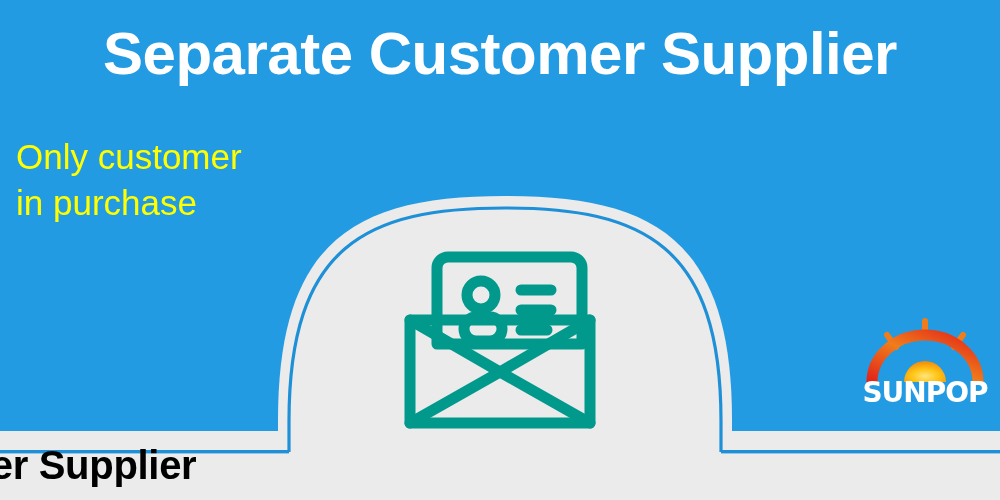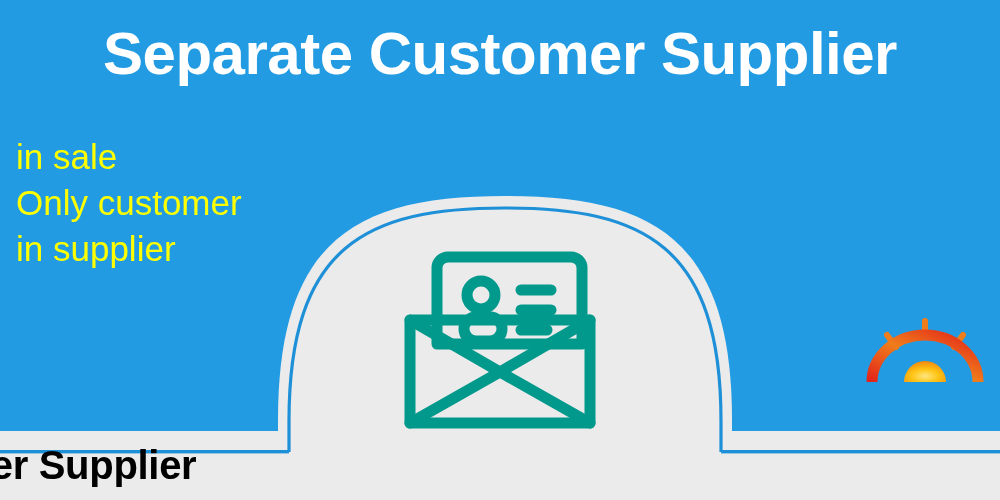--- a/index.html
+++ b/index.html
@@ -158,37 +158,37 @@
       <line x1="410" y1="320" x2="500" y2="372"></line>
       <line x1="590" y1="320" x2="500" y2="372"></line>
       <line x1="410" y1="423" x2="500" y2="372"></line>
       <line x1="590" y1="423" x2="500" y2="372"></line>
     </g>
   </svg>
 
   <div class="title">Separate Customer Supplier</div>
 
   <div class="features">
-    <div> in sale</div>
     <div>Only customer</div>
-    <div> in supplier</div>
+    <div> in purchase</div>
   </div>
 
   <div class="caption">
     <span class="cap-inner">Customer Supplier</span>
   </div>
 
   <div class="logo">
     <svg class="logo-mark" viewBox="0 0 126 66">
 
       <g stroke="#F07D1B" stroke-width="6" stroke-linecap="round">
         <line x1="63" y1="3" x2="63" y2="18"></line>
         <line x1="25" y1="17" x2="34" y2="29"></line>
         <line x1="101" y1="17" x2="92" y2="29"></line>
       </g>
 
       <path d="M 10 64 A 53 47 0 0 1 116 64" fill="none" stroke="url(#arcGrad)" stroke-width="11"></path>
 
       <path d="M 42 64 A 21 21 0 0 1 84 64 Z" fill="url(#sunGrad)"></path>
     </svg>
+    <div class="logo-word">SUNPOP</div>
   </div>
 
 </div>
 
 </body></html>

